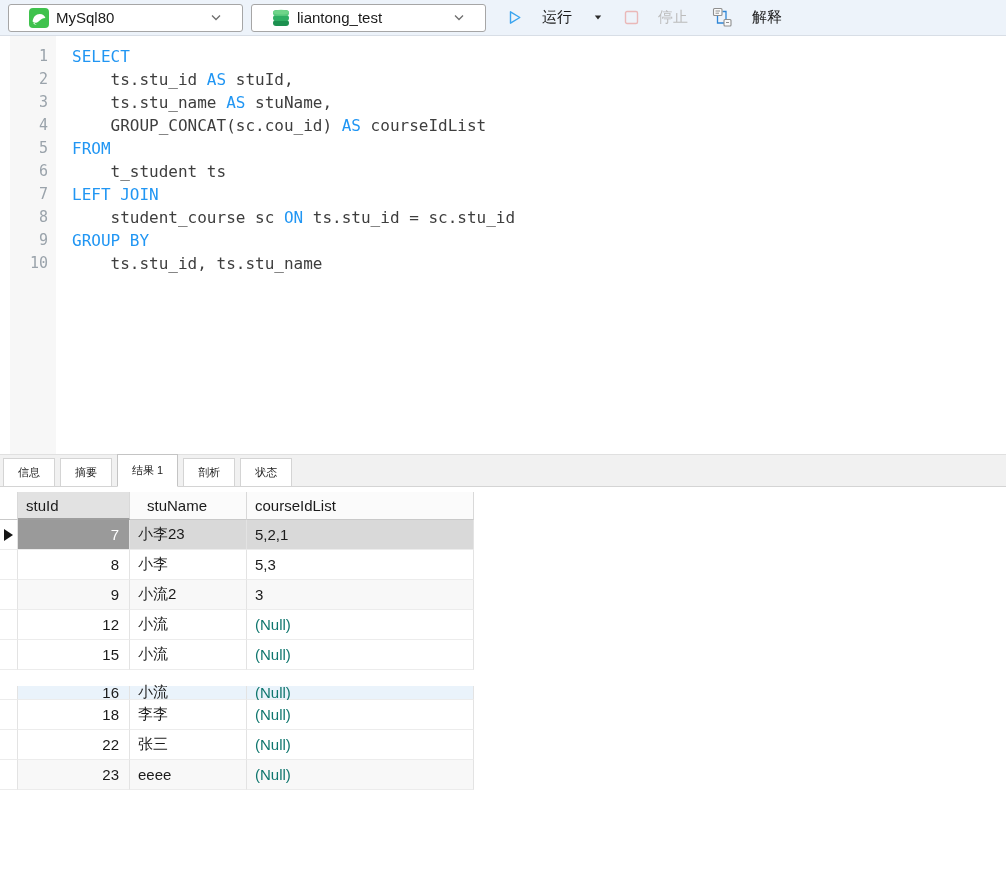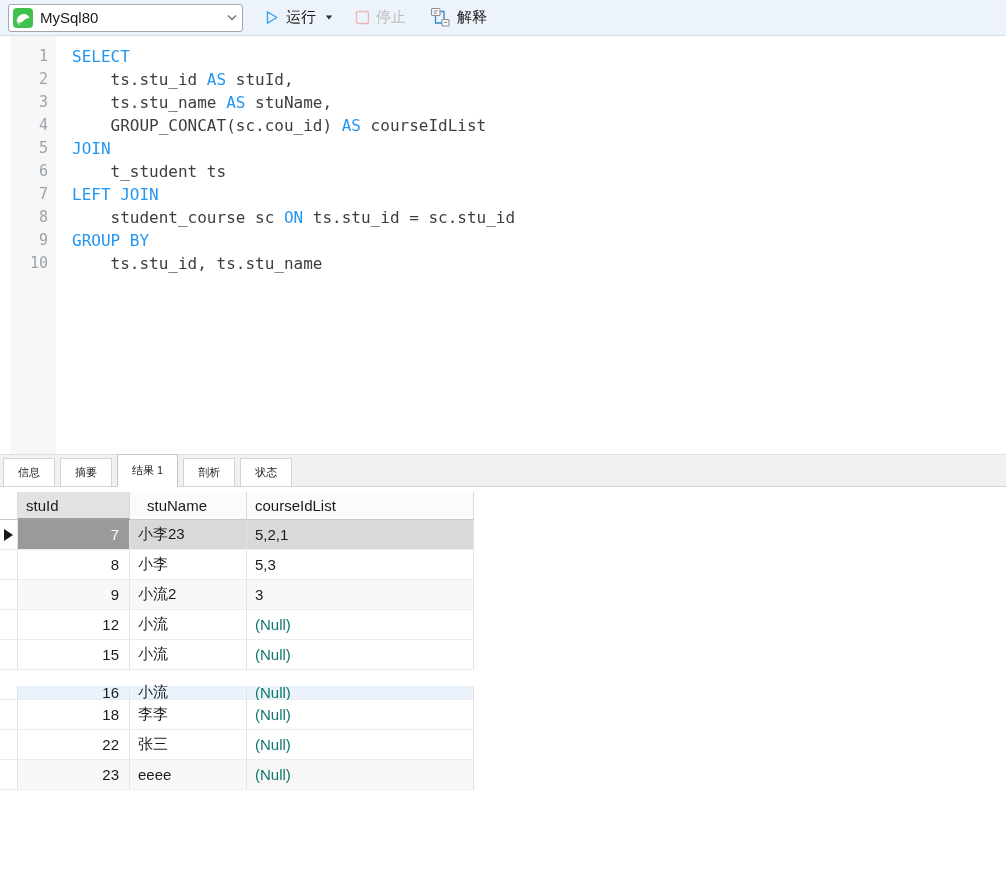--- a/index.html
+++ b/index.html
@@ -8,25 +8,25 @@
     font-family:"Liberation Sans",sans-serif;color:#1b1b1b;
     -webkit-font-smoothing:antialiased;
   }
   
   .toolbar{
     height:36px;background:#edf3fa;border-bottom:1px solid #d8dee6;
     display:flex;align-items:center;padding-left:8px;box-sizing:border-box;
   }
   .selectbox{
     height:28px;width:235px;background:#fff;border:1px solid #a6a6a6;border-radius:3px;
-    display:flex;align-items:center;gap:7px;padding:0 4px;box-sizing:border-box;
+    display:flex;align-items:center;gap:7px;padding:0 20px;box-sizing:border-box;
     margin-right:8px;font-size:15px;cursor:default;
   }
   .selectbox .chev{margin-left:auto;display:flex;align-items:center;}
-  .tbtn{display:flex;align-items:center;gap:6px;font-size:15px;padding:0 4px;height:28px;}
+  .tbtn{display:flex;align-items:center;gap:19px;font-size:15px;padding:0 4px;height:28px;}
   .tbtn.run{margin-left:8px;}
   .tbtn.stop{margin-left:14px;color:#bcbcbc;}
   .tbtn.explain{margin-left:16px;}
   .caret-down{width:0;height:0;border-left:4px solid transparent;border-right:4px solid transparent;border-top:5px solid #2b2b2b;margin-left:3px;}
   
   .editor{
     height:418px;background:#fff;display:flex;box-sizing:border-box;position:relative;
   }
   .gutter{
     width:46px;margin-left:10px;background:#f7f7f7;box-sizing:border-box;
@@ -91,20 +91,36 @@
       </svg>
     </span>
     <span>MySql80</span>
     <span class="chev">
       <svg width="12" height="8" viewBox="0 0 12 8">
           <path d="M2,1.5 L6,5.5 L10,1.5" stroke="#6e6e6e" stroke-width="1.3" fill="none"></path>
         </svg>
     </span>
   </div>
 
+  <div class="selectbox">
+    <span style="display:flex">
+      <svg width="18" height="20" viewBox="0 0 18 20">
+        <rect x="1" y="12" width="16" height="6" rx="3" fill="#1d9150"></rect>
+        <rect x="1" y="7" width="16" height="6" rx="3" fill="#2fae63"></rect>
+        <rect x="1" y="2" width="16" height="6" rx="3" fill="#57c87b"></rect>
+        <ellipse cx="9" cy="4.2" rx="8" ry="2.4" fill="#6fd489"></ellipse>
+      </svg>
+    </span>
+    <span>liantong_test</span>
+    <span class="chev">
+      <svg width="12" height="8" viewBox="0 0 12 8">
+          <path d="M2,1.5 L6,5.5 L10,1.5" stroke="#6e6e6e" stroke-width="1.3" fill="none"></path>
+        </svg>
+    </span>
+  </div>
 
   <div class="tbtn run">
     <span style="display:flex">
       <svg width="17" height="17" viewBox="0 0 17 17">
           <path d="M4.5,2.8 L13.8,8.5 L4.5,14.2 Z" fill="none" stroke="#3aa4ef" stroke-width="1.4" stroke-linejoin="round"></path>
         </svg>
     </span>
     <span>运行</span>
     <span class="caret-down" style="transform:scale(0.8)"></span>
   </div>
@@ -145,21 +161,21 @@
       <div class="ln">7</div>
       <div class="ln">8</div>
       <div class="ln">9</div>
       <div class="ln">10</div>
     </div>
   <div class="codecol">
       <div class="cl"><span class="k">SELECT</span></div>
       <div class="cl"><span class="p">    ts.stu_id </span><span class="k">AS</span><span class="p"> stuId,</span></div>
       <div class="cl"><span class="p">    ts.stu_name </span><span class="k">AS</span><span class="p"> stuName,</span></div>
       <div class="cl"><span class="p">    GROUP_CONCAT(sc.cou_id) </span><span class="k">AS</span><span class="p"> courseIdList</span></div>
-      <div class="cl"><span class="k">JOIN</span></div>
+      <div class="cl"><span class="k">FROM</span></div>
       <div class="cl"><span class="p">    t_student ts</span></div>
       <div class="cl"><span class="k">LEFT JOIN</span></div>
       <div class="cl"><span class="p">    student_course sc </span><span class="k">ON</span><span class="p"> ts.stu_id = sc.stu_id</span></div>
       <div class="cl"><span class="k">GROUP BY</span></div>
       <div class="cl"><span class="p">    ts.stu_id, ts.stu_name</span></div>
     </div>
 </div>
 
 <div class="tabstrip">
     <div class="tab">信息</div>

